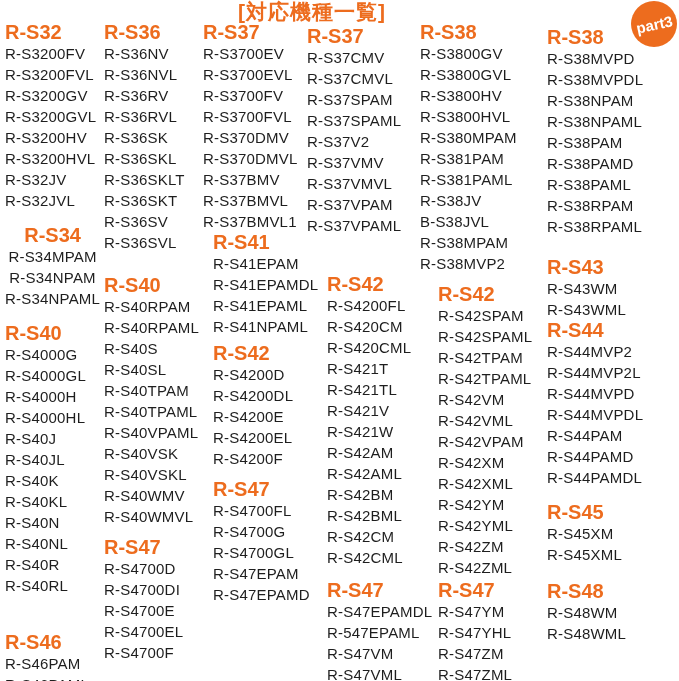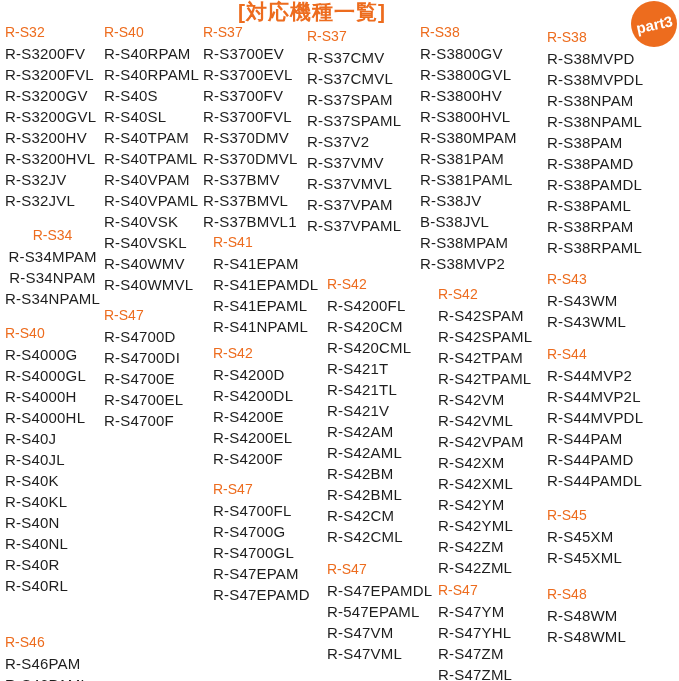--- a/index.html
+++ b/index.html
@@ -19,21 +19,21 @@
     border-radius:50%; background:var(--accent);
     display:flex; align-items:center; justify-content:center;
   }
   .badge-label {
     color:#fff; font-weight:bold; font-size:15px;
     transform:rotate(-12deg); display:inline-block;
   }
   .columns { position:absolute; inset:0; }
   .column { position:absolute; top:0; }
   .series-header {
-    font-size:14px; font-weight:normal; color:var(--accent);
+    font-size:20px; font-weight:bold; color:var(--accent);
     line-height:21px; white-space:nowrap;
   }
   .model {
     font-size:15px; color:var(--text); line-height:21px;
     white-space:nowrap; letter-spacing:0.2px;
   }
 </style>
 </head>
 <body>
 
@@ -78,28 +78,40 @@
         <div class="model">R-S40RL</div>
       </div>
       <div class="section" style="margin-top: 36px;">
         <div class="series-header">R-S46</div>
         <div class="model">R-S46PAM</div>
         <div class="model">R-S46PAML</div>
       </div>
     </div>
     <div class="column" style="left: 104px;">
       <div class="section" style="margin-top: 22px;">
+        <div class="series-header">R-S36</div>
+        <div class="model">R-S36NV</div>
+        <div class="model">R-S36NVL</div>
+        <div class="model">R-S36RV</div>
+        <div class="model">R-S36RVL</div>
+        <div class="model">R-S36SK</div>
+        <div class="model">R-S36SKL</div>
+        <div class="model">R-S36SKLT</div>
+        <div class="model">R-S36SKT</div>
+        <div class="model">R-S36SV</div>
+        <div class="model">R-S36SVL</div>
+      </div>
+      <div class="section" style="margin-top: 22px;">
         <div class="series-header">R-S40</div>
         <div class="model">R-S40RPAM</div>
         <div class="model">R-S40RPAML</div>
         <div class="model">R-S40S</div>
         <div class="model">R-S40SL</div>
         <div class="model">R-S40TPAM</div>
         <div class="model">R-S40TPAML</div>
-        <div class="model">R-S40VPAM</div>
         <div class="model">R-S40VPAML</div>
         <div class="model">R-S40VSK</div>
         <div class="model">R-S40VSKL</div>
         <div class="model">R-S40WMV</div>
         <div class="model">R-S40WMVL</div>
       </div>
       <div class="section" style="margin-top: 10px;">
         <div class="series-header">R-S47</div>
         <div class="model">R-S4700D</div>
         <div class="model">R-S4700DI</div>
@@ -159,20 +171,21 @@
         <div class="model">R-S37VPAML</div>
       </div>
       <div class="section" style="margin-top: 38px; margin-left: 20px;">
         <div class="series-header">R-S42</div>
         <div class="model">R-S4200FL</div>
         <div class="model">R-S420CM</div>
         <div class="model">R-S420CML</div>
         <div class="model">R-S421T</div>
         <div class="model">R-S421TL</div>
         <div class="model">R-S421V</div>
+        <div class="model">R-S421W</div>
         <div class="model">R-S42AM</div>
         <div class="model">R-S42AML</div>
         <div class="model">R-S42BM</div>
         <div class="model">R-S42BML</div>
         <div class="model">R-S42CM</div>
         <div class="model">R-S42CML</div>
       </div>
       <div class="section" style="margin-top: 12px; margin-left: 20px;">
         <div class="series-header">R-S47</div>
         <div class="model">R-S47EPAMDL</div>
@@ -222,34 +235,34 @@
     </div>
     <div class="column" style="left: 547px;">
       <div class="section" style="margin-top: 27px;">
         <div class="series-header">R-S38</div>
         <div class="model">R-S38MVPD</div>
         <div class="model">R-S38MVPDL</div>
         <div class="model">R-S38NPAM</div>
         <div class="model">R-S38NPAML</div>
         <div class="model">R-S38PAM</div>
         <div class="model">R-S38PAMD</div>
-        <div class="model">R-S38PAMDL</div>
         <div class="model">R-S38PAML</div>
         <div class="model">R-S38RPAM</div>
         <div class="model">R-S38RPAML</div>
       </div>
-      <div class="section" style="margin-top: 11px;">
+      <div class="section" style="margin-top: 20px;">
         <div class="series-header">R-S43</div>
         <div class="model">R-S43WM</div>
         <div class="model">R-S43WML</div>
       </div>
-      <div class="section" style="margin-top: 12px;">
+      <div class="section" style="margin-top: 0px;">
         <div class="series-header">R-S44</div>
         <div class="model">R-S44MVP2</div>
         <div class="model">R-S44MVP2L</div>
+        <div class="model">R-S44MVPD</div>
         <div class="model">R-S44MVPDL</div>
         <div class="model">R-S44PAM</div>
         <div class="model">R-S44PAMD</div>
         <div class="model">R-S44PAMDL</div>
       </div>
       <div class="section" style="margin-top: 14px;">
         <div class="series-header">R-S45</div>
         <div class="model">R-S45XM</div>
         <div class="model">R-S45XML</div>
       </div>

